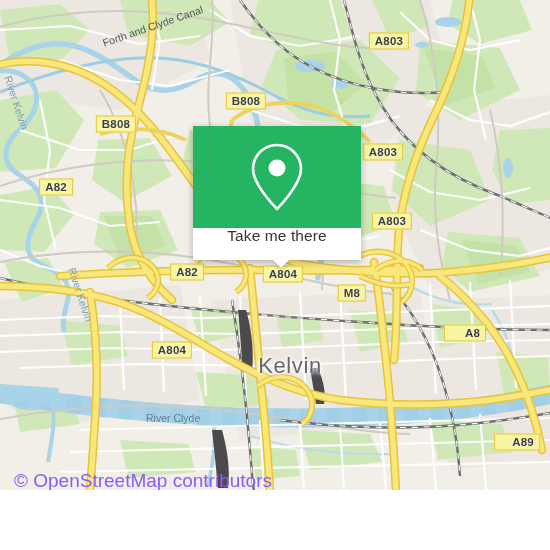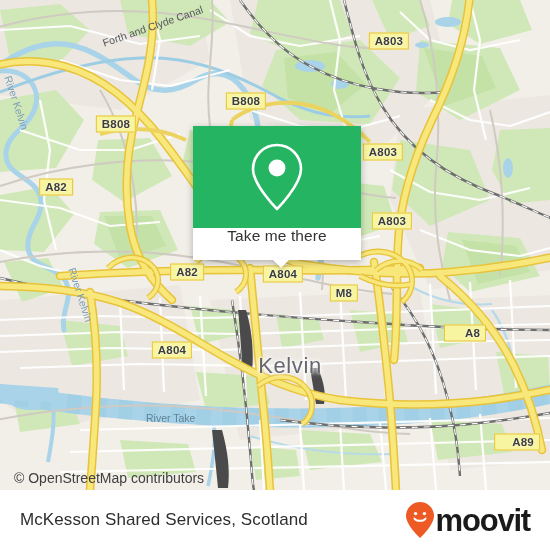--- a/index.html
+++ b/index.html
@@ -18,21 +18,21 @@
 
   
   .maplabel{position:absolute;color:#55555c;font-family:"Liberation Sans",sans-serif;
     white-space:nowrap;transform-origin:0 50%;pointer-events:none;}
   .citylabel{position:absolute;color:#66666e;font-size:22px;letter-spacing:.6px;
     transform:translate(-50%,-50%);white-space:nowrap;text-shadow:0 0 4px #fff,0 0 6px #fff,0 0 3px #fff;}
   .waterlabel{position:absolute;color:#7b9fb5;font-size:10.5px;white-space:nowrap;
     transform-origin:0 50%;}
 
   
-  #attrib{position:absolute;left:14px;top:470px;font-size:14px;color:#404040;
+  #attrib{position:absolute;left:14px;top:470px;font-size:19px;color:#8b5cf6;
     font-family:"Liberation Sans",sans-serif;white-space:nowrap;}
 
   
   #card{position:absolute;left:193px;top:126px;width:168px;height:134px;background:#fff;
     box-shadow:0 2px 7px rgba(0,0,0,.28);overflow:hidden;}
   #card-green{height:102px;background:#25b462;display:flex;align-items:center;justify-content:center;}
   #card-foot{height:16px;background:#fff;display:flex;align-items:center;justify-content:center;}
   #card-foot span{font-size:15.5px;color:#333;letter-spacing:.1px;}
   #card-tip{position:absolute;left:272px;top:259px;width:0;height:0;
     border-left:9px solid transparent;border-right:9px solid transparent;border-top:9px solid #fff;
@@ -267,33 +267,33 @@
           <path d="M232 120 C250 106 276 100 302 104 C330 108 352 124 370 142"></path>
           <path d="M100 134 C130 126 160 128 186 140"></path>
           <path d="M232 120 C226 154 220 188 216 222"></path>
         </g>
       </g>
     </svg>
 
     <div class="waterlabel" style="left:8px;top:70px;transform:rotate(72deg);">River Kelvin</div>
     <div class="waterlabel" style="left:72px;top:262px;transform:rotate(72deg);">River Kelvin</div>
     <div class="maplabel" style="left:103px;top:37px;font-size:10.5px;transform:rotate(-19deg);">Forth and Clyde Canal</div>
-    <div class="waterlabel" style="left:146px;top:412px;color:#5f8296;">River Take</div>
+    <div class="waterlabel" style="left:146px;top:412px;color:#5f8296;">River Clyde</div>
 
     <div class="citylabel" style="left:290px;top:366px;">Kelvin</div>
 
     <div class="shield" style="left:389px;top:41px;">A803</div>
     <div class="shield" style="left:246px;top:101px;">B808</div>
     <div class="shield" style="left:116px;top:124px;">B808</div>
     <div class="shield" style="left:383px;top:152px;">A803</div>
     <div class="shield" style="left:392px;top:221px;">A803</div>
     <div class="shield" style="left:56px;top:187px;">A82</div>
     <div class="shield" style="left:187px;top:272px;">A82</div>
     <div class="shield" style="left:283px;top:274px;">A804</div>
-    <div class="shield" style="left:344px;top:293px;">M8</div>
+    <div class="shield" style="left:352px;top:293px;">M8</div>
     <div class="shield" style="left:465px;top:333px;padding-left:20px;">A8</div>
     <div class="shield" style="left:172px;top:350px;">A804</div>
     <div class="shield" style="left:517px;top:442px;padding-left:17px;">A89</div>
     <div class="shield" style="left:418px;top:507px;">A74</div>
 
     <div id="attrib">© OpenStreetMap contributors</div>
   </div>
 
   <div id="card">
     <div id="card-green">
@@ -301,26 +301,14 @@
         <path d="M30 5 C16.7 5 6 15.7 6 29 C6 45 30 69 30 69 C30 69 54 45 54 29 C54 15.7 43.3 5 30 5 Z" fill="none" stroke="#ffffff" stroke-width="2.6" stroke-linejoin="round"></path>
         <circle cx="30" cy="28" r="8.5" fill="#ffffff"></circle>
       </svg>
     </div>
     <div id="card-foot">
       <span>Take me there</span>
     </div>
   </div>
   <div id="card-tip"></div>
 
-  <div id="bottombar">
-    <div id="bottom-title">McKesson Shared Services, Scotland</div>
-    <div id="moovit">
-      <svg width="30" height="38" viewBox="0 0 30 38">
-        <path d="M15 1 C7.3 1 1 7.3 1 15 C1 24 15 37 15 37 C15 37 29 24 29 15 C29 7.3 22.7 1 15 1 Z" fill="#ee5a24"></path>
-        <circle cx="10.6" cy="12.6" r="1.7" fill="#ffffff"></circle>
-        <circle cx="19.4" cy="12.6" r="1.7" fill="#ffffff"></circle>
-        <path d="M9.4 17.4 C11.4 20.6 18.6 20.6 20.6 17.4" fill="none" stroke="#ffffff" stroke-width="1.9" stroke-linecap="round"></path>
-      </svg>
-      <span id="moovit-word">moovit</span>
-    </div>
-  </div>
 
 </div>
 
 </body></html>

